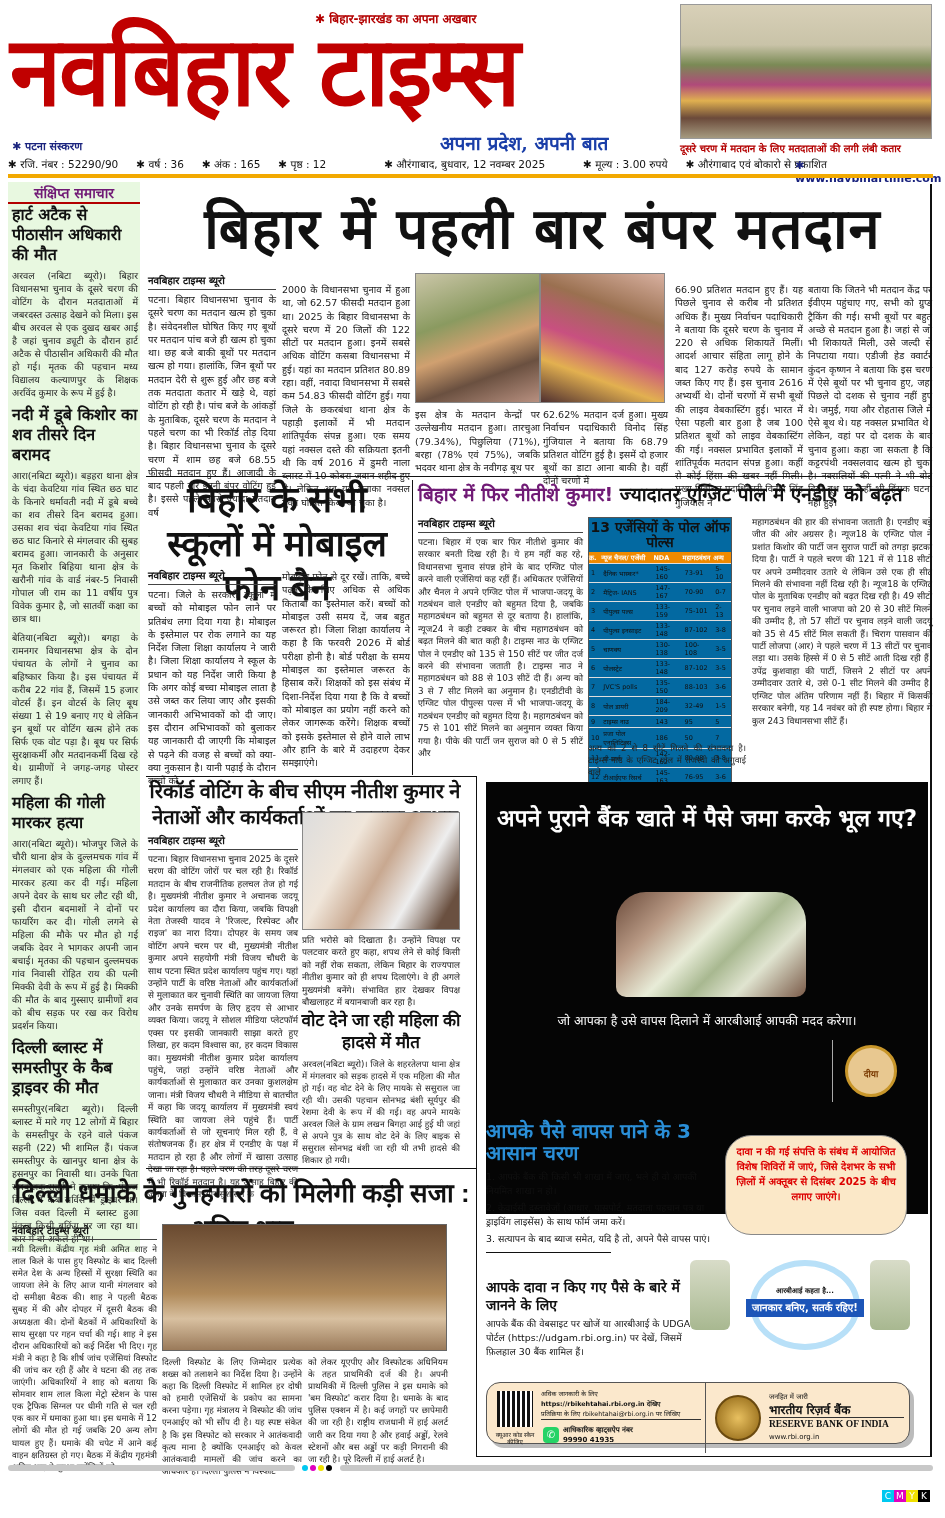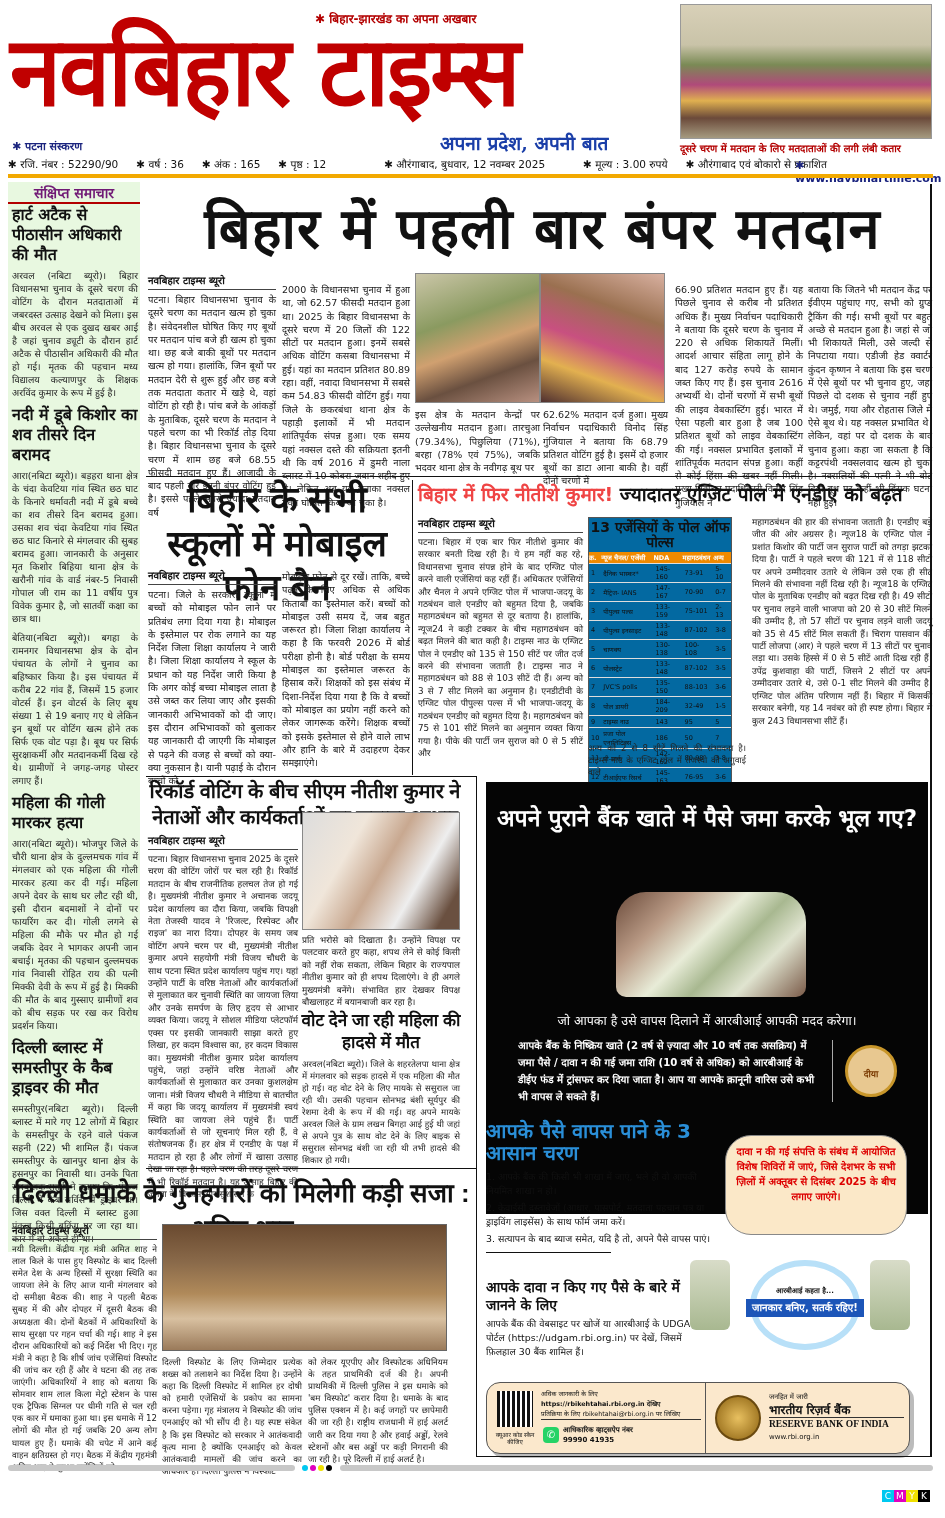--- a/index.html
+++ b/index.html
@@ -38,21 +38,21 @@
 .ad-sub{position:absolute;left:0;top:230px;width:100%;text-align:center;font-size:12.5px}
 .ad-body{position:absolute;left:32px;top:255px;width:300px;font-size:10.2px;line-height:17px;font-weight:bold}
 .ad-logo{position:absolute;left:359px;top:263px;width:52px;height:52px;border-radius:50%;background:#e8c890;border:3px solid #c8962a;text-align:center;font-size:9px;line-height:52px;color:#7a3a00;font-weight:bold}
 .ad-vline{position:absolute;left:346px;top:258px;width:1px;height:62px;background:#aaa}
 .ad2{left:486px;top:1120px;width:442px}
 .ad2-h{font-size:20px;line-height:22px;font-weight:bold;color:#2a8fd8}
 .ad2-step{font-size:9.4px;line-height:14px;margin-top:3px}
 .ad2-h2{font-size:14px;font-weight:bold;line-height:18px;margin-top:25px}
 .bubble{left:725px;top:1135px;width:182px;height:100px;background:#fbe8c8;border:1px solid #888;border-radius:26px;font-size:10px;font-weight:bold;color:#d00;text-align:center;padding:8px 10px;line-height:15px}
 .mascot{left:690px;top:1260px;width:240px;height:100px}
-.footer-box{left:486px;top:1382px;width:424px;height:72px;background:#fbe8cc;border:1px solid #555;border-radius:14px;box-shadow:4px 4px 0 #bbb}
+.footer-box{left:486px;top:1382px;width:424px;height:62px;background:#fbe8cc;border:1px solid #555;border-radius:14px;box-shadow:4px 4px 0 #bbb}
 .qr{position:absolute;left:10px;top:8px;width:36px;height:36px;background:repeating-linear-gradient(90deg,#111 0 3px,#fff 3px 5px),#111}
 .rbi-seal{position:absolute;left:228px;top:12px;width:46px;height:46px;border-radius:50%;background:radial-gradient(#e8c060,#8a6010);border:2px solid #6a4a10}
 .frame-right{left:930px;top:184px;width:2px;height:1272px;background:#111}
 .cmyk-bar{left:8px;top:1465px;width:925px;height:8px;display:flex;gap:0}
 .pill{height:6px;background:#c8c8c8;border-radius:3px}
 .cmyk{left:882px;top:1490px;display:flex}
 .cmyk span{width:12px;height:12px;font-size:9px;text-align:center;line-height:12px;color:#fff}
 </style>
 </head>
 <body>
@@ -115,21 +115,21 @@
 
 <div class="abs h2" style="left:148px;top:478px;width:258px;font-size:36px;line-height:44px;text-align:center">बिहार के सभी स्कूलों में मोबाइल फोन बैन</div>
 <div class="abs" style="left:148px;top:568px;width:128px">
   <div class="byline">नवबिहार टाइम्स ब्यूरो</div>
   <div class="col">पटना। जिले के सरकारी स्कूलों में बच्चों को मोबाइल फोन लाने पर प्रतिबंध लगा दिया गया है। मोबाइल के इस्तेमाल पर रोक लगाने का यह निर्देश जिला शिक्षा कार्यालय ने जारी है। जिला शिक्षा कार्यालय ने स्कूल के प्रधान को यह निर्देश जारी किया है कि अगर कोई बच्चा मोबाइल लाता है उसे जब्त कर लिया जाए और इसकी जानकारी अभिभावकों को दी जाए। इस दौरान अभिभावकों को बुलाकर यह जानकारी दी जाएगी कि मोबाइल से पढ़ने की वजह से बच्चों को क्या-क्या नुकसान है। यानी पढ़ाई के दौरान बच्चों को</div>
 </div>
 <div class="abs col" style="left:282px;top:570px;width:128px">मोबाइल फोन से दूर रखें। ताकि, बच्चे पढ़ने के लिए अधिक से अधिक किताबों का इस्तेमाल करें। बच्चों को मोबाइल उसी समय दें, जब बहुत जरूरत हो। जिला शिक्षा कार्यालय ने कहा है कि फरवरी 2026 में बोर्ड परीक्षा होनी है। बोर्ड परीक्षा के समय मोबाइल का इस्तेमाल जरूरत के हिसाब करें। शिक्षकों को इस संबंध में दिशा-निर्देश दिया गया है कि वे बच्चों को मोबाइल का प्रयोग नहीं करने को लेकर जागरूक करेंगे। शिक्षक बच्चों को इसके इस्तेमाल से होने वाले लाभ और हानि के बारे में उदाहरण देकर समझाएंगे।</div>
 <div class="abs bar" style="left:412px;top:480px;width:1px;height:295px"></div>
 
 <div class="abs" style="left:418px;top:482px;width:515px;font-size:19px;font-weight:bold;line-height:24px;white-space:nowrap">
-  <span style="color:#ef4444">बिहार में फिर नीतीशे कुमार!</span>
+  <span style="color:#701a75">बिहार में फिर नीतीशे कुमार!</span>
   <span>ज्यादातर एग्जिट पोल में एनडीए को बढ़त</span>
 </div>
 <div class="abs" style="left:418px;top:516px;width:165px">
   <div class="byline">नवबिहार टाइम्स ब्यूरो</div>
   <div class="col" style="font-size:8.8px;line-height:12.4px">पटना। बिहार में एक बार फिर नीतीशे कुमार की सरकार बनती दिख रही है। ये हम नहीं कह रहे, विधानसभा चुनाव संपन्न होने के बाद एग्जिट पोल करने वाली एजेंसियां कह रहीं हैं। अधिकतर एजेंसियों और चैनल ने अपने एग्जिट पोल में भाजपा-जदयू के गठबंधन वाले एनडीए को बहुमत दिया है, जबकि महागठबंधन को बहुमत से दूर बताया है। हालांकि, न्यूज24 ने कड़ी टक्कर के बीच महागठबंधन को बढ़त मिलने की बात कही है। टाइम्स नाउ के एग्जिट पोल ने एनडीए को 135 से 150 सीटें पर जीत दर्ज करने की संभावना जताती है। टाइम्स नाउ ने महागठबंधन को 88 से 103 सीटें दी हैं। अन्य को 3 से 7 सीट मिलने का अनुमान है। एनडीटीवी के एग्जिट पोल पीपुल्स पल्स में भी भाजपा-जदयू के गठबंधन एनडीए को बहुमत दिया है। महागठबंधन को 75 से 101 सीटें मिलने का अनुमान व्यक्त किया गया है। पीके की पार्टी जन सुराज को 0 से 5 सीटें और</div>
 </div>
 <div class="abs table-box">
   <h4>13 एजेंसियों के पोल ऑफ पोल्स</h4>
   <table>
     <thead>
@@ -264,21 +264,20 @@
 </div>
 <div class="abs" style="left:162px;top:1224px;width:285px;height:127px;background:linear-gradient(180deg,#6a4a30 0%,#8a6a4a 30%,#b08a5a 55%,#d8c0a0 75%,#9a7a5a 100%);border:1px solid #666"></div>
 <div class="abs col" style="left:162px;top:1356px;width:140px;font-size:8.6px;line-height:12.1px">दिल्ली विस्फोट के लिए जिम्मेदार प्रत्येक शख्स को तलाशने का निर्देश दिया है। उन्होंने कहा कि दिल्ली विस्फोट में शामिल हर दोषी को हमारी एजेंसियों के प्रकोप का सामना करना पड़ेगा। गृह मंत्रालय ने विस्फोट की जांच एनआईए को भी सौंप दी है। यह स्पष्ट संकेत है कि इस विस्फोट को सरकार ने आतंकवादी कृत्य माना है क्योंकि एनआईए को केवल आतंकवादी मामलों की जांच करने का अधिकार है। दिल्ली पुलिस ने विस्फोट</div>
 <div class="abs col" style="left:308px;top:1356px;width:140px;font-size:8.6px;line-height:12.1px">को लेकर यूएपीए और विस्फोटक अधिनियम के तहत प्राथमिकी दर्ज की है। अपनी प्राथमिकी में दिल्ली पुलिस ने इस धमाके को 'बम विस्फोट' करार दिया है। धमाके के बाद पुलिस एक्शन में है। कई जगहों पर छापेमारी की जा रही है। राष्ट्रीय राजधानी में हाई अलर्ट जारी कर दिया गया है और हवाई अड्डों, रेलवे स्टेशनों और बस अड्डों पर कड़ी निगरानी की जा रही है। पूरे दिल्ली में हाई अलर्ट है।</div>
 
 <div class="abs bar" style="left:476px;top:776px;width:1px;height:680px"></div>
 <div class="abs ad">
   <div class="ad-h">अपने पुराने बैंक खाते में पैसे जमा करके भूल गए?</div>
   <div class="ad-cash"></div>
   <div class="ad-sub">जो आपका है उसे वापस दिलाने में आरबीआई आपकी मदद करेगा।</div>
-  <div class="ad-body">आपके बैंक के निष्क्रिय खाते (2 वर्ष से ज़्यादा और 10 वर्ष तक असक्रिय) में जमा पैसे / दावा न की गई जमा राशि (10 वर्ष से अधिक) को आरबीआई के डीईए फंड में ट्रांसफर कर दिया जाता है। आप या आपके क़ानूनी वारिस उसे कभी भी वापस ले सकते हैं।</div>
   <div class="ad-vline"></div>
   <div class="ad-logo">दीया</div>
 </div>
 
 <div class="abs ad2">
   <div class="ad2-h" style="width:225px">आपके पैसे वापस पाने के 3 आसान चरण</div>
   <div style="width:225px;margin-top:6px">
     <div class="ad2-step">1. आपके बैंक की किसी भी शाखा में जाएं, भले ही वो आपकी नियमित शाखा न हो।</div>
     <div class="ad2-step">2. केवाईसी दस्तावेजों (आधार, पासपोर्ट, मतदाता पहचान पत्र या ड्राइविंग लाइसेंस) के साथ फॉर्म जमा करें।</div>
     <div class="ad2-step">3. सत्यापन के बाद ब्याज समेत, यदि है तो, अपने पैसे वापस पाएं।</div>

